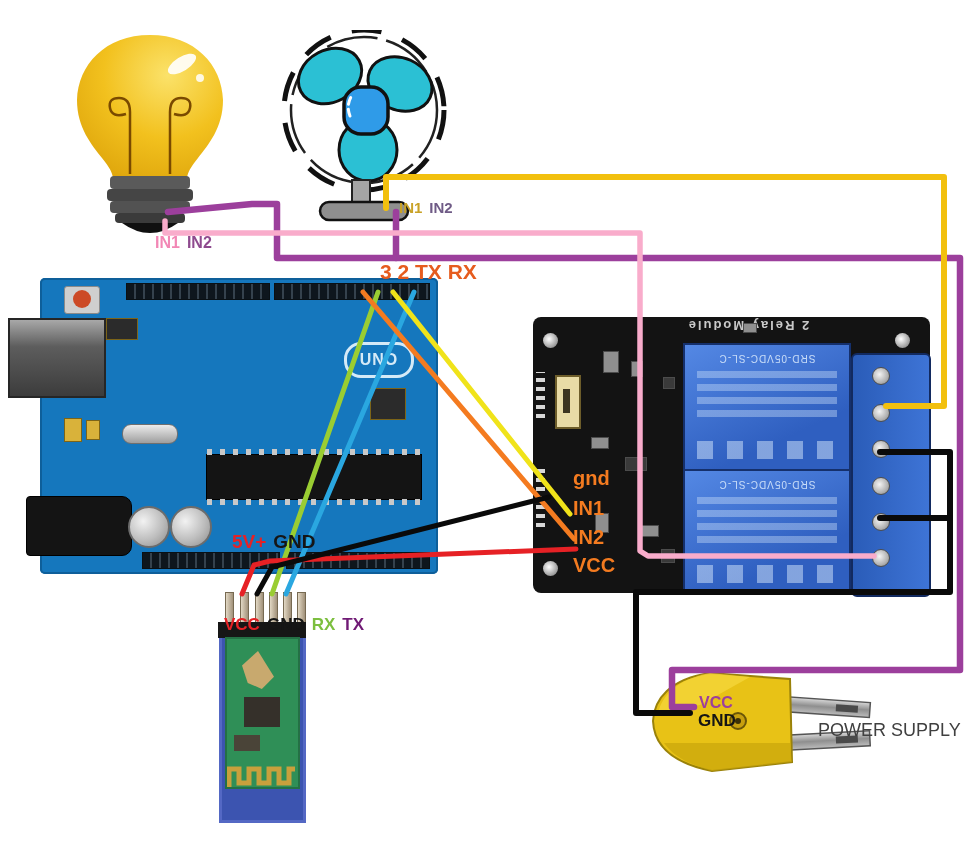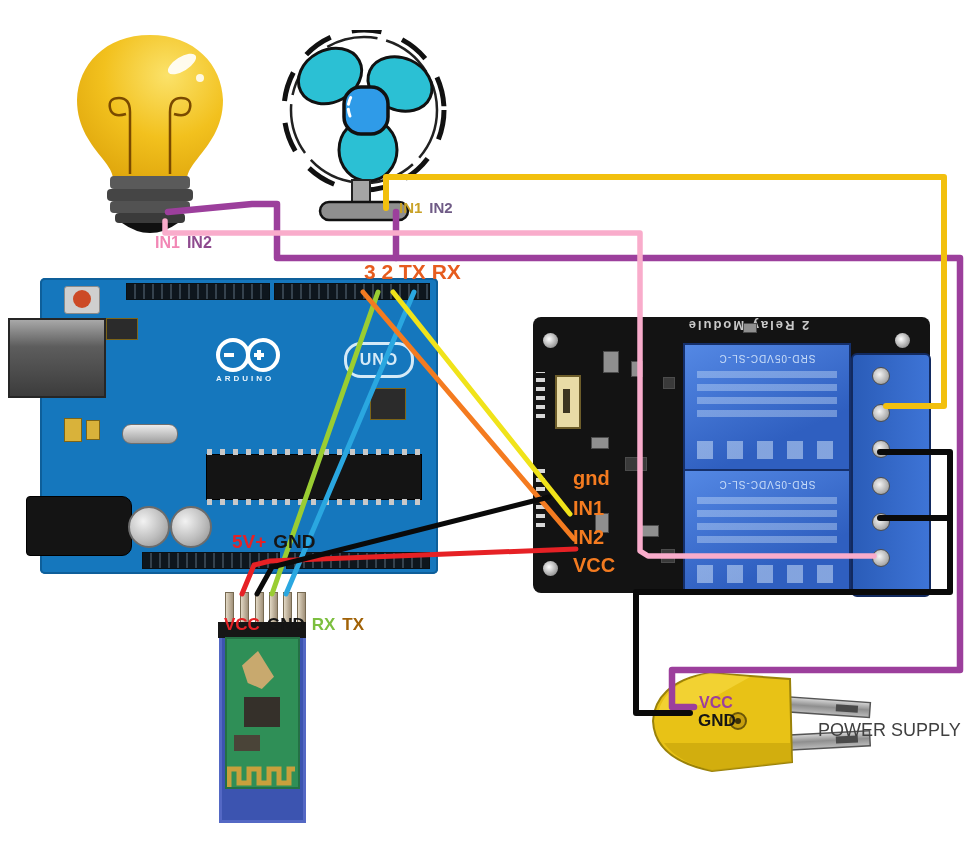--- a/index.html
+++ b/index.html
@@ -118,28 +118,20 @@
   <div class="abs arduino">
     <div class="abs usb"></div>
     <div class="abs jack"></div>
     <div class="abs reset">
         <i></i>
       </div>
     <div class="abs ard-header" style="left:86px;top:5px;width:142px;"></div>
     <div class="abs ard-header" style="left:234px;top:5px;width:154px;"></div>
     <div class="abs ard-header" style="left:102px;top:274px;width:136px;"></div>
     <div class="abs ard-header" style="left:246px;top:274px;width:142px;"></div>
-    <div class="abs logo">
-      <span class="circ c1"></span>
-      <span class="circ c2"></span>
-      <span class="minus"></span>
-      <span class="plusH"></span>
-      <span class="plusV"></span>
-      <span class="brand">ARDUINO</span>
-    </div>
     <div class="abs uno">UNO</div>
     <div class="abs crystal"></div>
     <div class="abs chip"></div>
     <div class="abs cap" style="left:88px;top:228px;"></div>
     <div class="abs cap" style="left:130px;top:228px;"></div>
     <div class="abs smd" style="left:24px;top:140px;width:16px;height:22px;"></div>
     <div class="abs smd" style="left:46px;top:142px;width:12px;height:18px;"></div>
     <div class="abs smd" style="left:66px;top:40px;width:30px;height:20px;background:#2b2b2b;"></div>
     <div class="abs smd" style="left:330px;top:110px;width:34px;height:30px;background:#2b2b2b;"></div>
   </div>
@@ -238,28 +230,28 @@
     <polyline stroke-width="5" points="242,594 254,565 270,561 576,549" stroke="#E62125"></polyline>
     <polyline stroke-width="5" points="257,594 272,567 549,497" stroke="#0A0A0A"></polyline>
   </svg>
 
   <div class="lbl" style="left:155px;top:234px;font-size:16px;">
     <span style="color: rgb(242, 135, 181);">IN1</span><span style="color: rgb(142, 74, 142);">IN2</span>
   </div>
   <div class="lbl" style="left:399px;top:199px;font-size:15px;">
     <span style="color: rgb(201, 162, 39);">IN1</span><span style="color: rgb(111, 91, 134);">IN2</span>
   </div>
-  <div class="lbl" style="left: 364px; top: 260px; font-size: 21px; color: rgb(230, 92, 30);">3 2 TX RX</div>
+  <div class="lbl" style="left: 380px; top: 260px; font-size: 21px; color: rgb(230, 92, 30);">3 2 TX RX</div>
   <div class="lbl" style="left: 573px; top: 467px; font-size: 20px; color: rgb(244, 123, 32);">gnd</div>
   <div class="lbl" style="left: 573px; top: 497px; font-size: 20px; color: rgb(244, 123, 32);">IN1</div>
   <div class="lbl" style="left: 573px; top: 526px; font-size: 20px; color: rgb(244, 123, 32);">IN2</div>
   <div class="lbl" style="left: 573px; top: 554px; font-size: 20px; color: rgb(244, 123, 32);">VCC</div>
   <div class="lbl" style="left:232px;top:531px;font-size:19px;">
     <span style="color: rgb(230, 33, 37);">5V+</span><span style="color: rgb(21, 21, 21);">GND</span>
   </div>
   <div class="lbl" style="left:224px;top:615px;font-size:17px;">
-    <span style="color: rgb(230, 33, 37);">VCC</span><span style="color: rgb(21, 21, 21);">GND</span><span style="color: rgb(124, 191, 63);">RX</span><span style="color: #a16207;">TX</span>
+    <span style="color: rgb(230, 33, 37);">VCC</span><span style="color: rgb(21, 21, 21);">GND</span><span style="color: rgb(124, 191, 63);">RX</span><span style="color: #701a75;">TX</span>
   </div>
   <div class="lbl" style="left: 699px; top: 694px; font-size: 16px; color: rgb(156, 63, 156);">VCC</div>
   <div class="lbl" style="left: 698px; top: 711px; font-size: 17px; color: rgb(21, 21, 21);">GND</div>
   <div class="lbl" style="left:818px;top:720px;font-size:18px;font-weight:400;color:#404040;">POWER SUPPLY</div>
 
 </div>
 
 </body></html>

